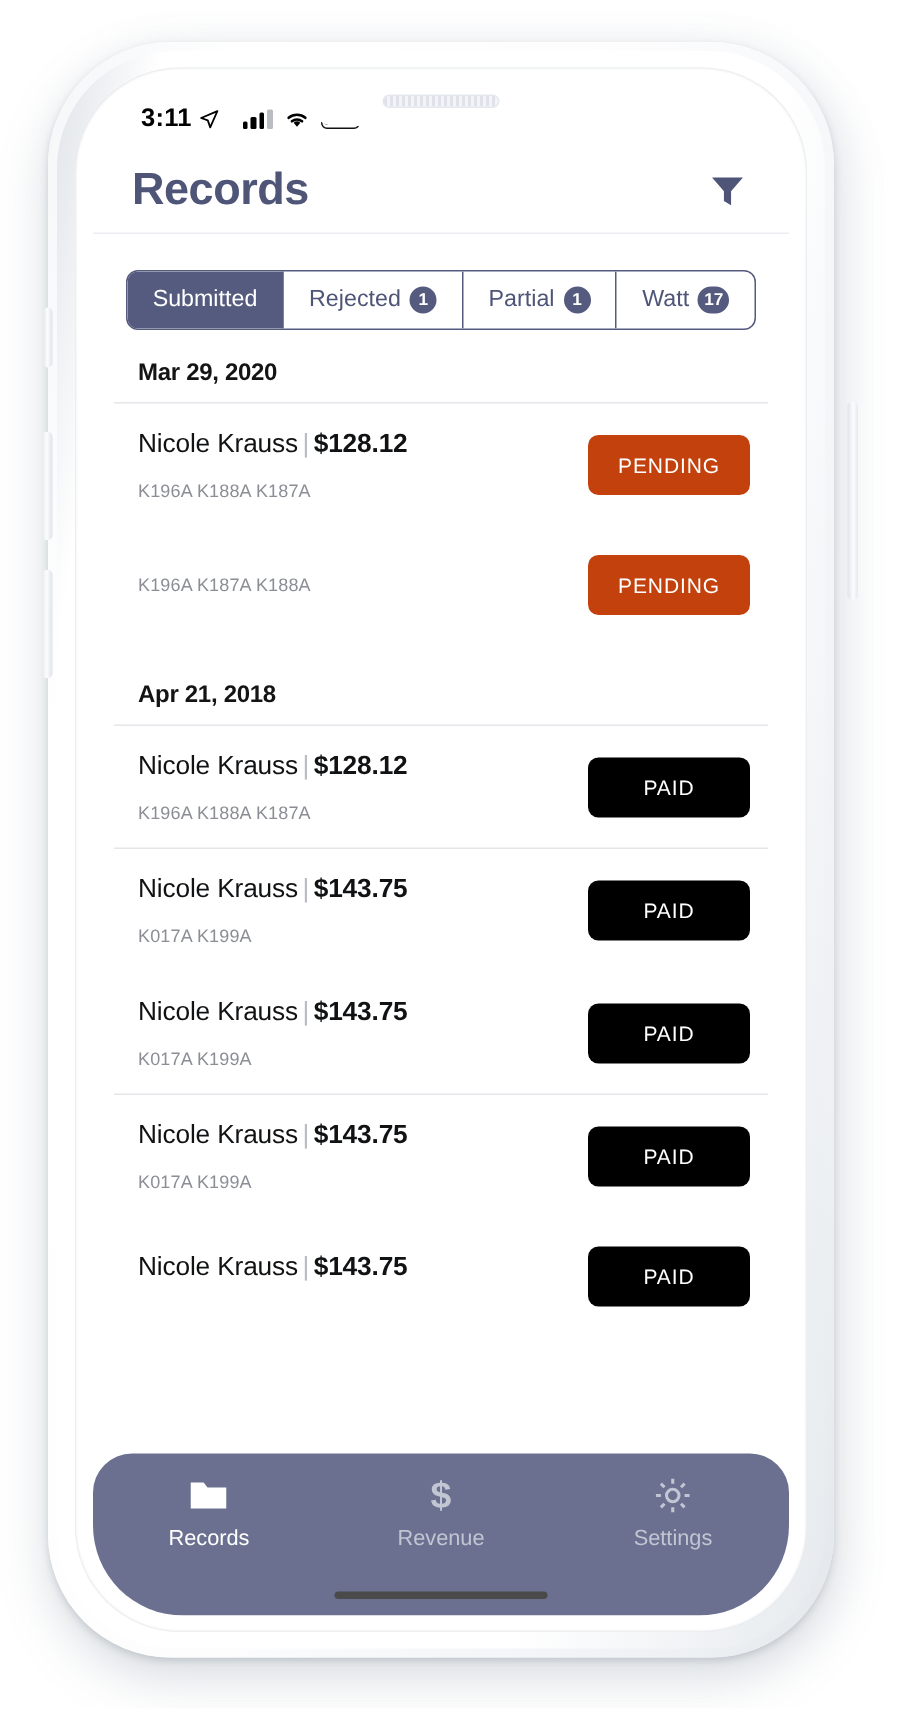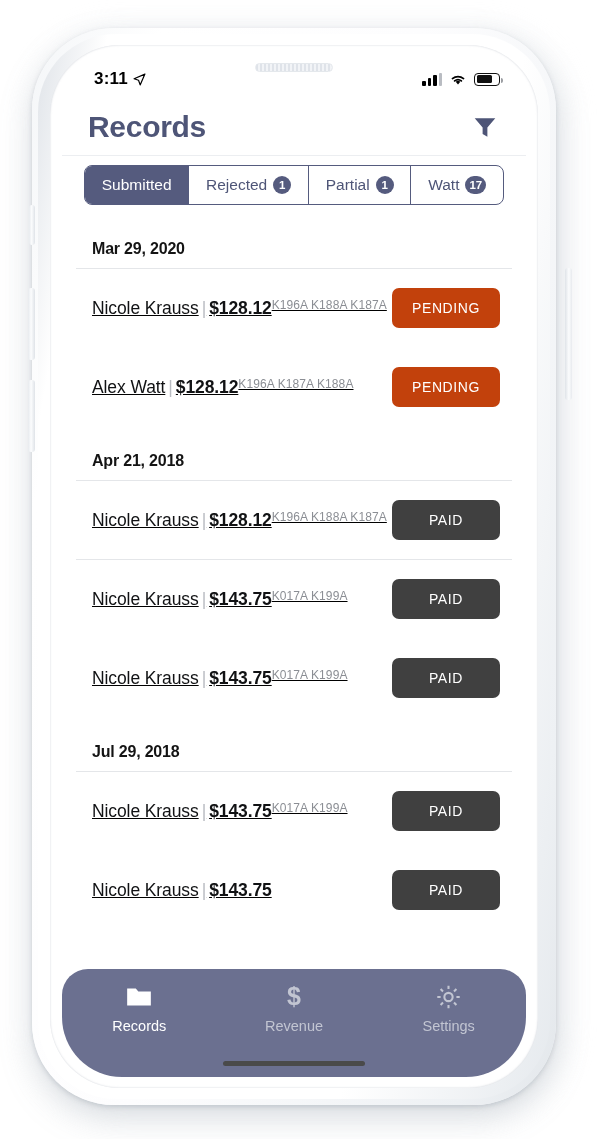--- a/index.html
+++ b/index.html
@@ -118,21 +118,21 @@
     z-index: 21;
   }
 
   
   .statusbar {
     position: absolute;
     top: 0; left: 0; right: 0;
     height: 42px;
     display: flex;
     align-items: center;
-    justify-content: space-between;
+    justify-content: flex-start;
     padding: 4px 26px 0 32px;
     box-sizing: border-box;
     z-index: 15;
     gap: 16px;
   }
   .status-time {
     display: flex;
     align-items: center;
     gap: 5px;
     font-size: 17px;
@@ -187,21 +187,21 @@
     font-size: 30px;
     font-weight: bold;
     color: #4e5577;
     letter-spacing: -.3px;
   }
   .filter-icon { width: 26px; height: 26px; display: block; }
 
   
   .seg-wrap {
     position: absolute;
-    top: 109px; left: 0; right: 0;
+    top: 124px; left: 0; right: 0;
     padding: 0 22px;
     box-sizing: border-box;
     z-index: 13;
   }
   .segmented {
     display: flex;
     border: 1.6px solid #555b7e;
     border-radius: 8px;
     overflow: hidden;
     background: #ffffff;
@@ -259,21 +259,21 @@
     margin: 0 14px;
   }
   .record-row {
     display: flex;
     align-items: center;
     justify-content: space-between;
     padding: 16px 26px 16px 30px;
     box-sizing: border-box;
     min-height: 78px;
   }
-  .rec-main { display: flex; flex-direction: row; gap: 0; text-decoration: underline; }
+  .rec-main { display: flex; flex-direction: column; gap: 14px; }
   .rec-line1 {
     font-size: 17.5px;
     color: #111214;
     letter-spacing: -.1px;
   }
   .rec-line1 .sep { color: #b9bcc2; padding: 0 3px; }
   .rec-line1 .amount { font-weight: bold; }
   .rec-codes {
     font-size: 12px;
     color: #8b8e94;
@@ -283,21 +283,21 @@
     min-width: 108px;
     height: 40px;
     border-radius: 7px;
     display: flex;
     align-items: center;
     justify-content: center;
     color: #ffffff;
     font-size: 14px;
     letter-spacing: .6px;
   }
-  .status-pill.paid { background: #404040; }
+  .status-pill.paid { background: #000000; }
   .status-pill.pending { background: #c2410c; }
 
   
   .tabbar {
     position: absolute;
     left: 0; right: 0; bottom: 0;
     height: 108px;
     background: #6b7090;
     border-top-left-radius: 26px;
     border-top-right-radius: 26px;
@@ -406,21 +406,20 @@
         <div class="record-row">
           <div class="rec-main">
             <div class="rec-line1"><span>Nicole Krauss</span><span class="sep">|</span><span class="amount">$128.12</span></div>
             <div class="rec-codes">K196A K188A K187A</div>
           </div>
           <div class="status-pill pending">PENDING</div>
         </div>
         <div class="rule" style="opacity: 0;"></div>
         <div class="record-row">
           <div class="rec-main">
-            <div class="rec-line1"><span>Alex Watt</span><span class="sep">|</span><span class="amount">$128.12</span></div>
             <div class="rec-codes">K196A K187A K188A</div>
           </div>
           <div class="status-pill pending">PENDING</div>
         </div>
         <div class="date-header">Apr 21, 2018</div>
         <div class="rule"></div>
         <div class="record-row">
           <div class="rec-main">
             <div class="rec-line1"><span>Nicole Krauss</span><span class="sep">|</span><span class="amount">$128.12</span></div>
             <div class="rec-codes">K196A K188A K187A</div>
@@ -436,21 +435,20 @@
           <div class="status-pill paid">PAID</div>
         </div>
         <div class="rule" style="opacity: 0;"></div>
         <div class="record-row">
           <div class="rec-main">
             <div class="rec-line1"><span>Nicole Krauss</span><span class="sep">|</span><span class="amount">$143.75</span></div>
             <div class="rec-codes">K017A K199A</div>
           </div>
           <div class="status-pill paid">PAID</div>
         </div>
-        <div class="date-header">Jul 29, 2018</div>
         <div class="rule"></div>
         <div class="record-row">
           <div class="rec-main">
             <div class="rec-line1"><span>Nicole Krauss</span><span class="sep">|</span><span class="amount">$143.75</span></div>
             <div class="rec-codes">K017A K199A</div>
           </div>
           <div class="status-pill paid">PAID</div>
         </div>
         <div class="rule" style="opacity: 0;"></div>
         <div class="record-row">

